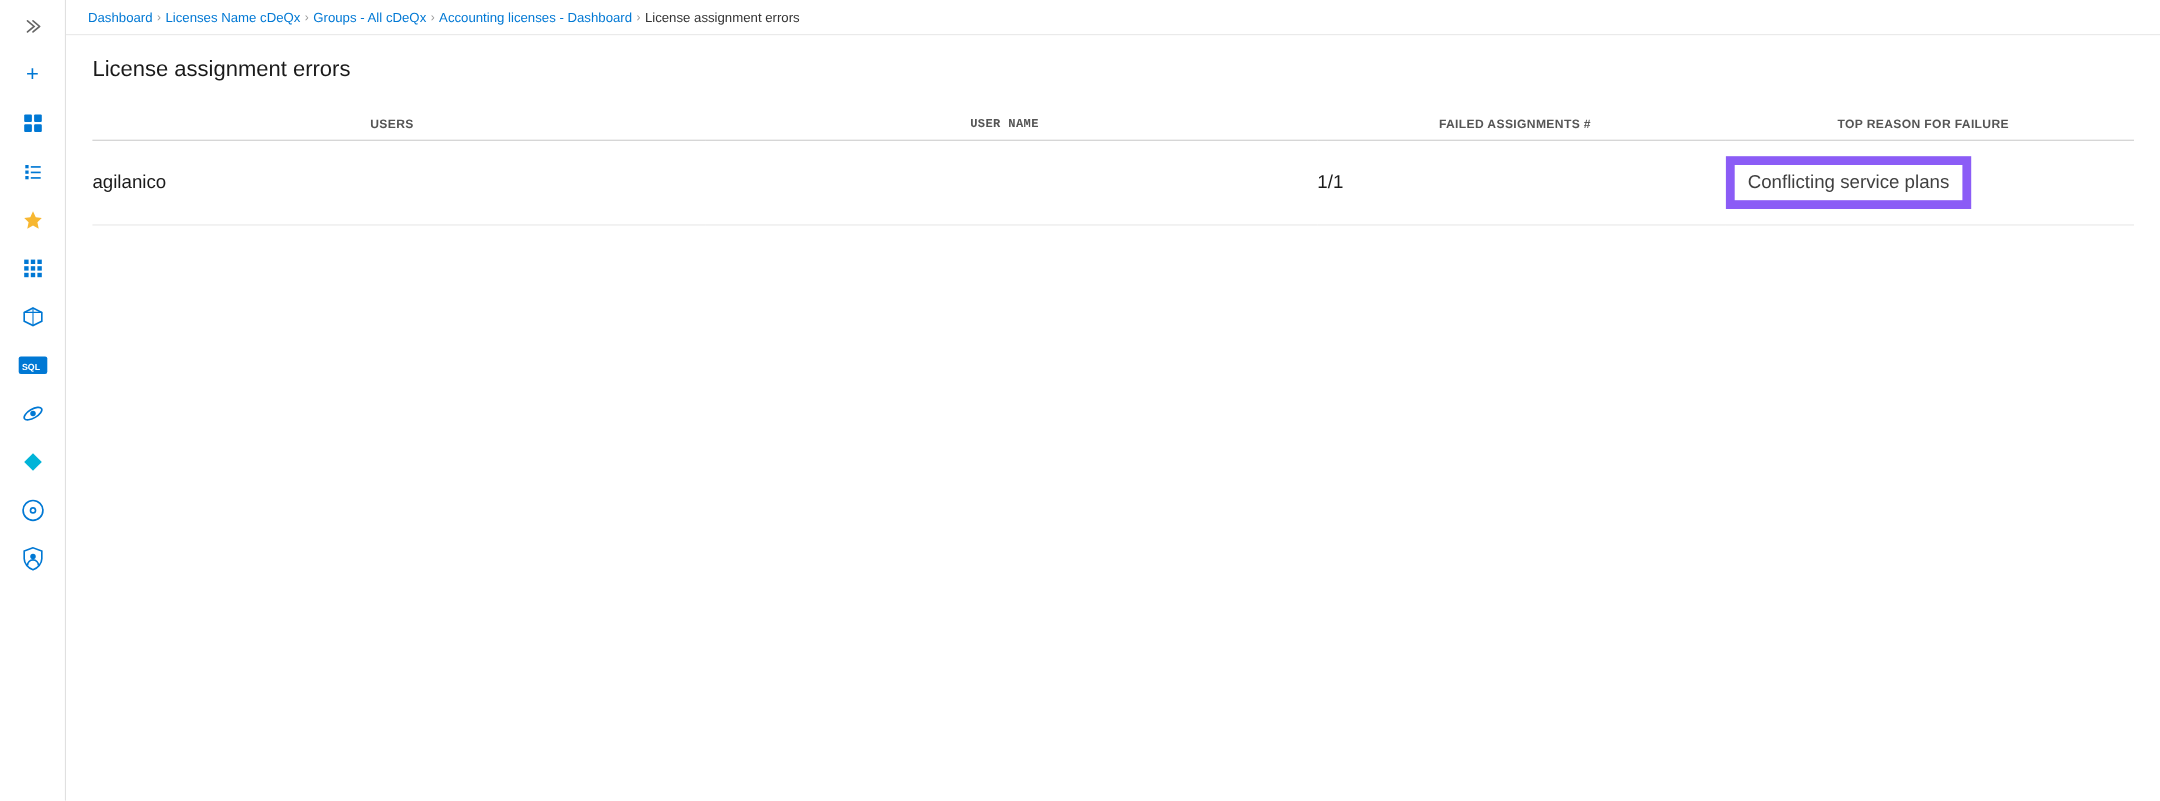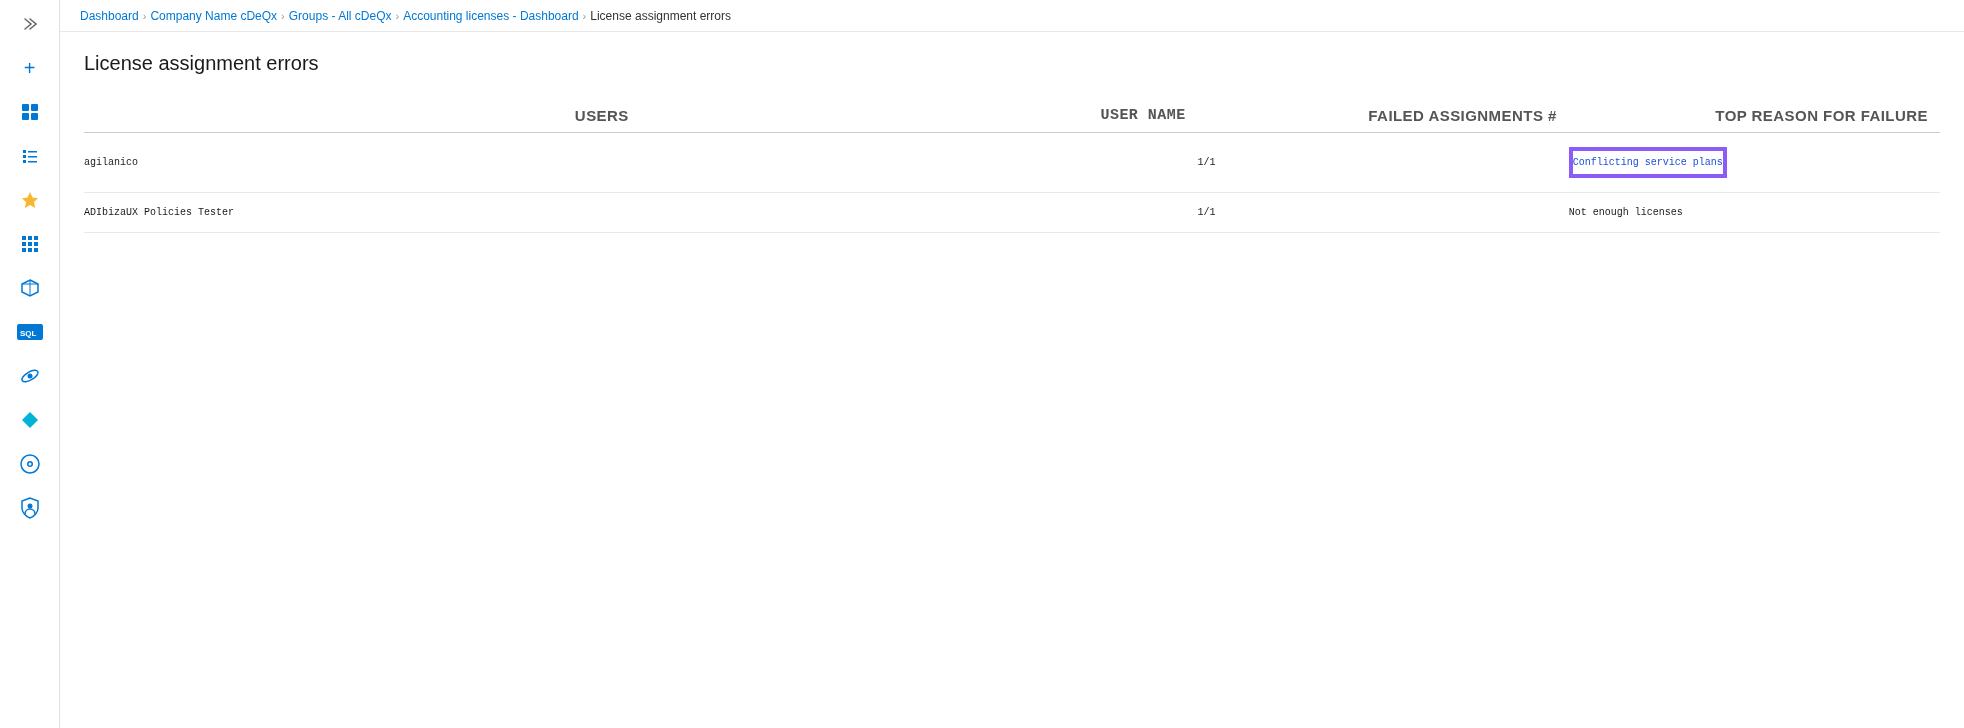--- a/index.html
+++ b/index.html
@@ -111,55 +111,54 @@
     .data-table {
       width: 100%;
       border-collapse: collapse;
     }
 
     .data-table thead tr {
       border-bottom: 1px solid #ccc;
     }
 
     .data-table th {
-      text-align: right;
-      font-size: 15px;
+      text-align: center;
+      font-size: 11px;
       font-weight: 600;
       color: #555;
       padding: 8px 12px 8px 0;
       letter-spacing: 0.03em;
       text-transform: uppercase;
     }
 
     .data-table td {
       padding: 14px 12px 14px 0;
-      font-size: 10px;
+      font-size: 17px;
       color: #1a1a1a;
       vertical-align: middle;
-      font-family: Liberation Mono, monospace;
     }
 
     .data-table tbody tr {
       border-bottom: 1px solid #e8e8e8;
     }
 
     .col-users { width: 30%; }
     .col-username { width: 30%; font-family: Liberation Mono, monospace; }
     .col-failed { width: 20%; }
     .col-reason { width: 20%; }
 
     .reason-cell {
       position: relative;
     }
 
     .reason-highlighted {
       display: inline-block;
-      padding: 6px 0;
-      border: 4px solid #8b5cf6;
-      color: #1d4ed8;
+      padding: 6px 12px;
+      border: 8px solid #8b5cf6;
+      color: #404040;
     }
   </style>
 </head>
 <body>
 
 <div class="sidebar">
   <div class="sidebar-expand">
     <svg width="14" height="14" viewBox="0 0 14 14" fill="none">
       <path d="M2 2L8 7L2 12" stroke="#666" stroke-width="1.5" stroke-linecap="round"></path>
       <path d="M7 2L13 7L7 12" stroke="#666" stroke-width="1.5" stroke-linecap="round"></path>
@@ -253,21 +252,21 @@
       <path d="M5 17C5 14.2 7.2 12 10 12C12.8 12 15 14.2 15 17" stroke="#0078d4" stroke-width="1.5" fill="none"></path>
     </svg>
   </div>
 </div>
 
 <div class="main">
 
   <div class="breadcrumb">
     <a class="breadcrumb-link">Dashboard</a>
     <span class="breadcrumb-separator">›</span>
-    <a class="breadcrumb-link">Company Name cDeQx</a>
+    <a class="breadcrumb-link">Licenses Name cDeQx</a>
     <span class="breadcrumb-separator">›</span>
     <a class="breadcrumb-link">Groups - All cDeQx</a>
     <span class="breadcrumb-separator">›</span>
     <a class="breadcrumb-link">Accounting licenses - Dashboard</a>
     <span class="breadcrumb-separator">›</span>
     <span class="breadcrumb-current">License assignment errors</span>
   </div>
 
   <div class="page-content">
     <h1 class="page-title">License assignment errors</h1>
@@ -283,22 +282,16 @@
       </thead>
       <tbody>
         <tr>
           <td>agilanico</td>
           <td></td>
           <td>1/1</td>
           <td class="reason-cell">
             <span class="reason-highlighted">Conflicting service plans</span>
           </td>
         </tr>
-        <tr>
-          <td>ADIbizaUX Policies Tester</td>
-          <td></td>
-          <td>1/1</td>
-          <td>Not enough licenses</td>
-        </tr>
       </tbody>
     </table>
   </div>
 </div>
 
 </body></html>

